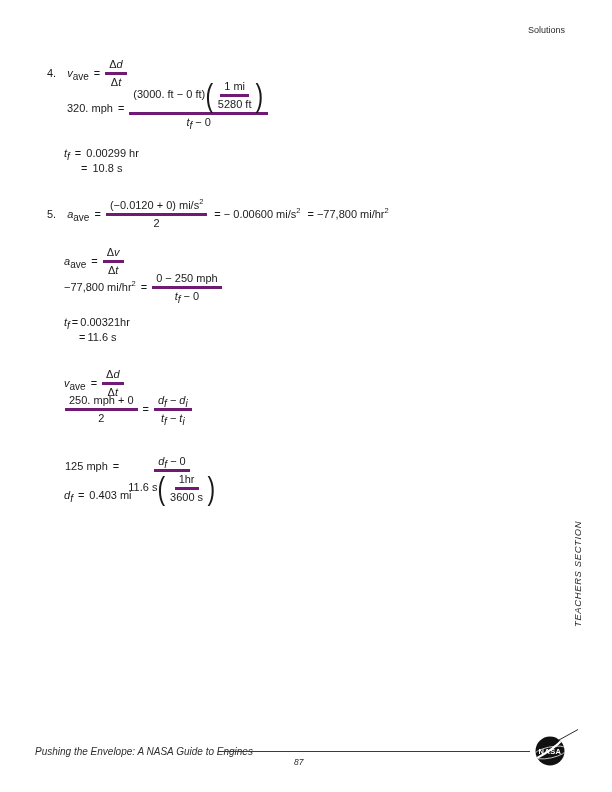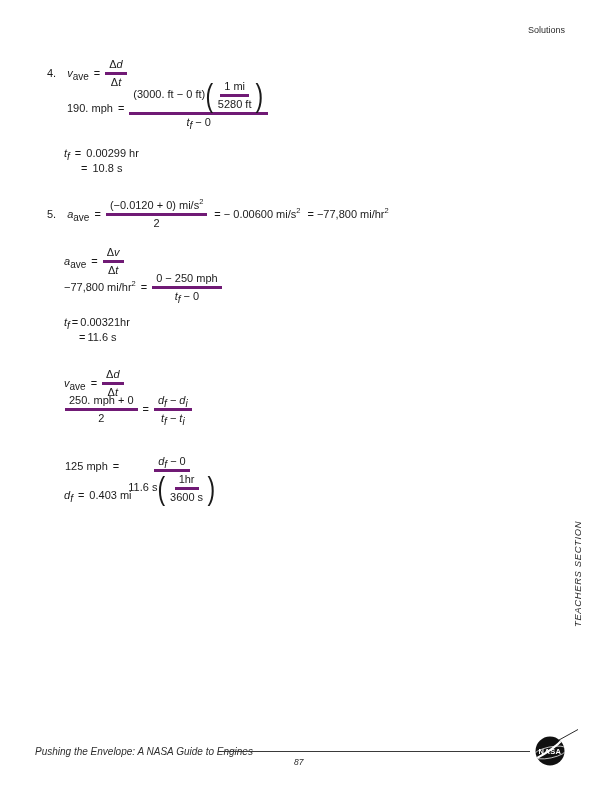--- a/index.html
+++ b/index.html
@@ -60,21 +60,21 @@
     <span class="tok qnum">4.</span>
     <span class="tok"><span class="it">v</span><sub>ave</sub></span>
     <span class="tok eqsign">=</span>
     <span class="frac">
       <span class="num"><span>Δ</span><span class="it">d</span></span>
       <span class="den"><span>Δ</span><span class="it">t</span></span>
     </span>
   </div>
 
   <div class="eqline alignbar" style="left:67px;top:80px;">
-    <span class="tok va22">190. mph</span>
+    <span class="tok va22">320. mph</span>
     <span class="tok eqsign va22">=</span>
     <span class="frac">
       <span class="num"><span>(3000. ft − 0 ft)</span><span class="bp">(</span><span class="frac">
             <span class="num">1 mi</span>
             <span class="den">5280 ft</span>
           </span><span class="bp">)</span></span>
       <span class="den"><span class="it">t</span><sub class="it">f</sub><span class="ml3">− 0</span></span>
     </span>
   </div>
 

